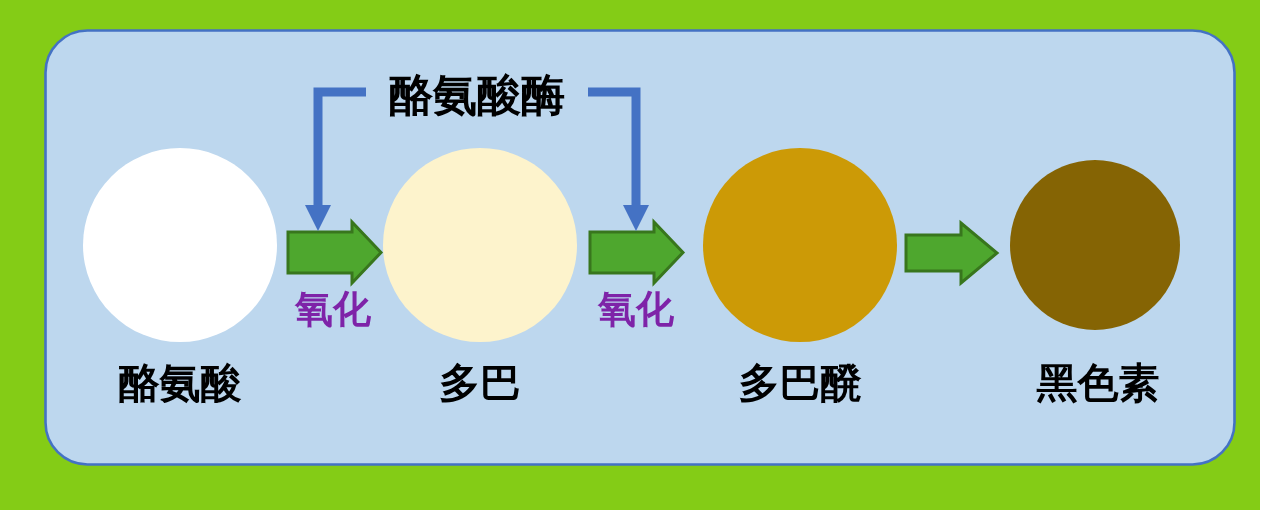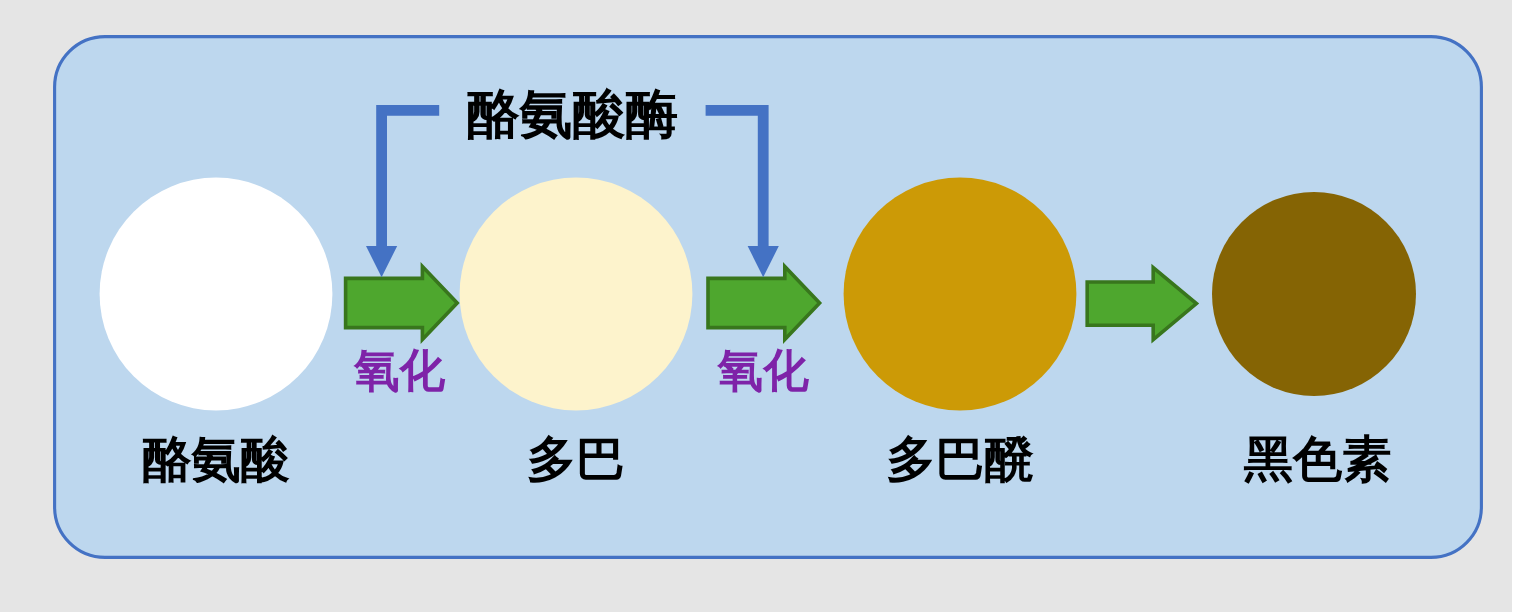--- a/index.html
+++ b/index.html
@@ -11,21 +11,21 @@
   body {
     width: 1280px;
     height: 510px;
     font-family: "DejaVu Sans", "Liberation Sans", sans-serif;
     overflow: hidden;
   }
   #stage {
     position: relative;
     width: 1260px;
     height: 510px;
-    background: #e5e5e5;
+    background: #84cc16;
   }
   #diagram-svg {
     position: absolute;
     left: 0;
     top: 0;
     width: 1280px;
     height: 510px;
     display: block;
   }
   .svg-label-enzyme {

